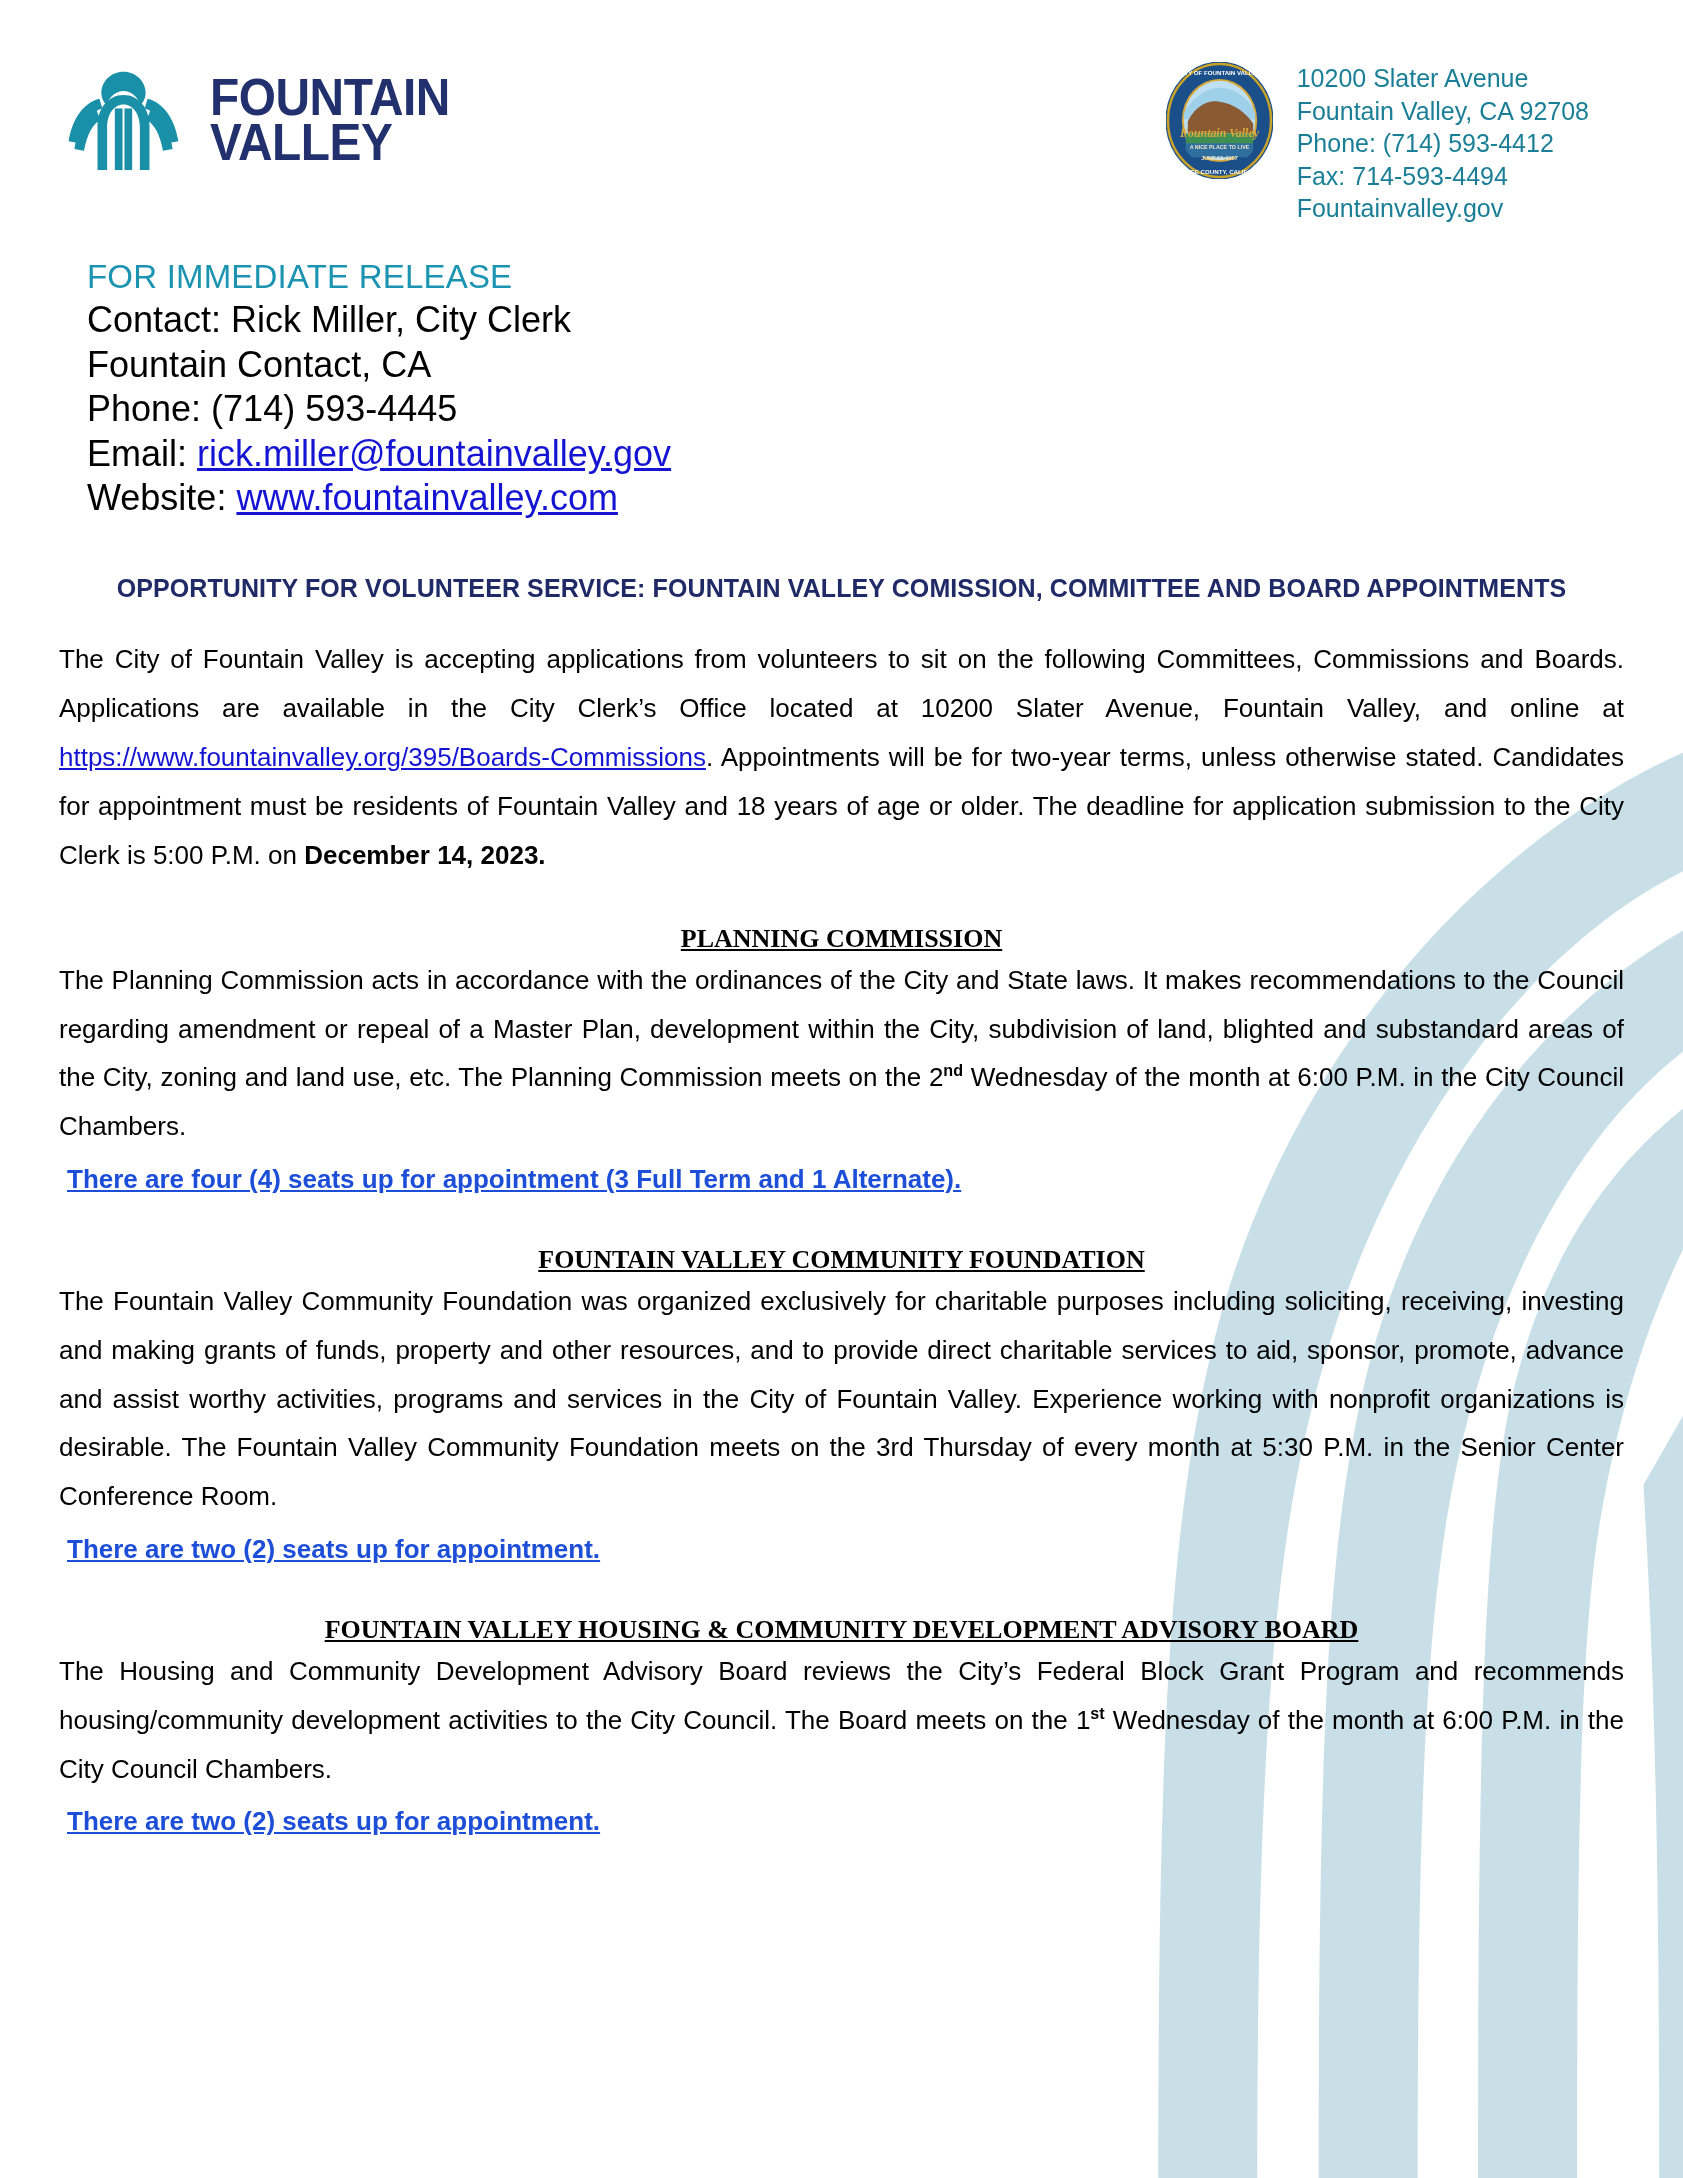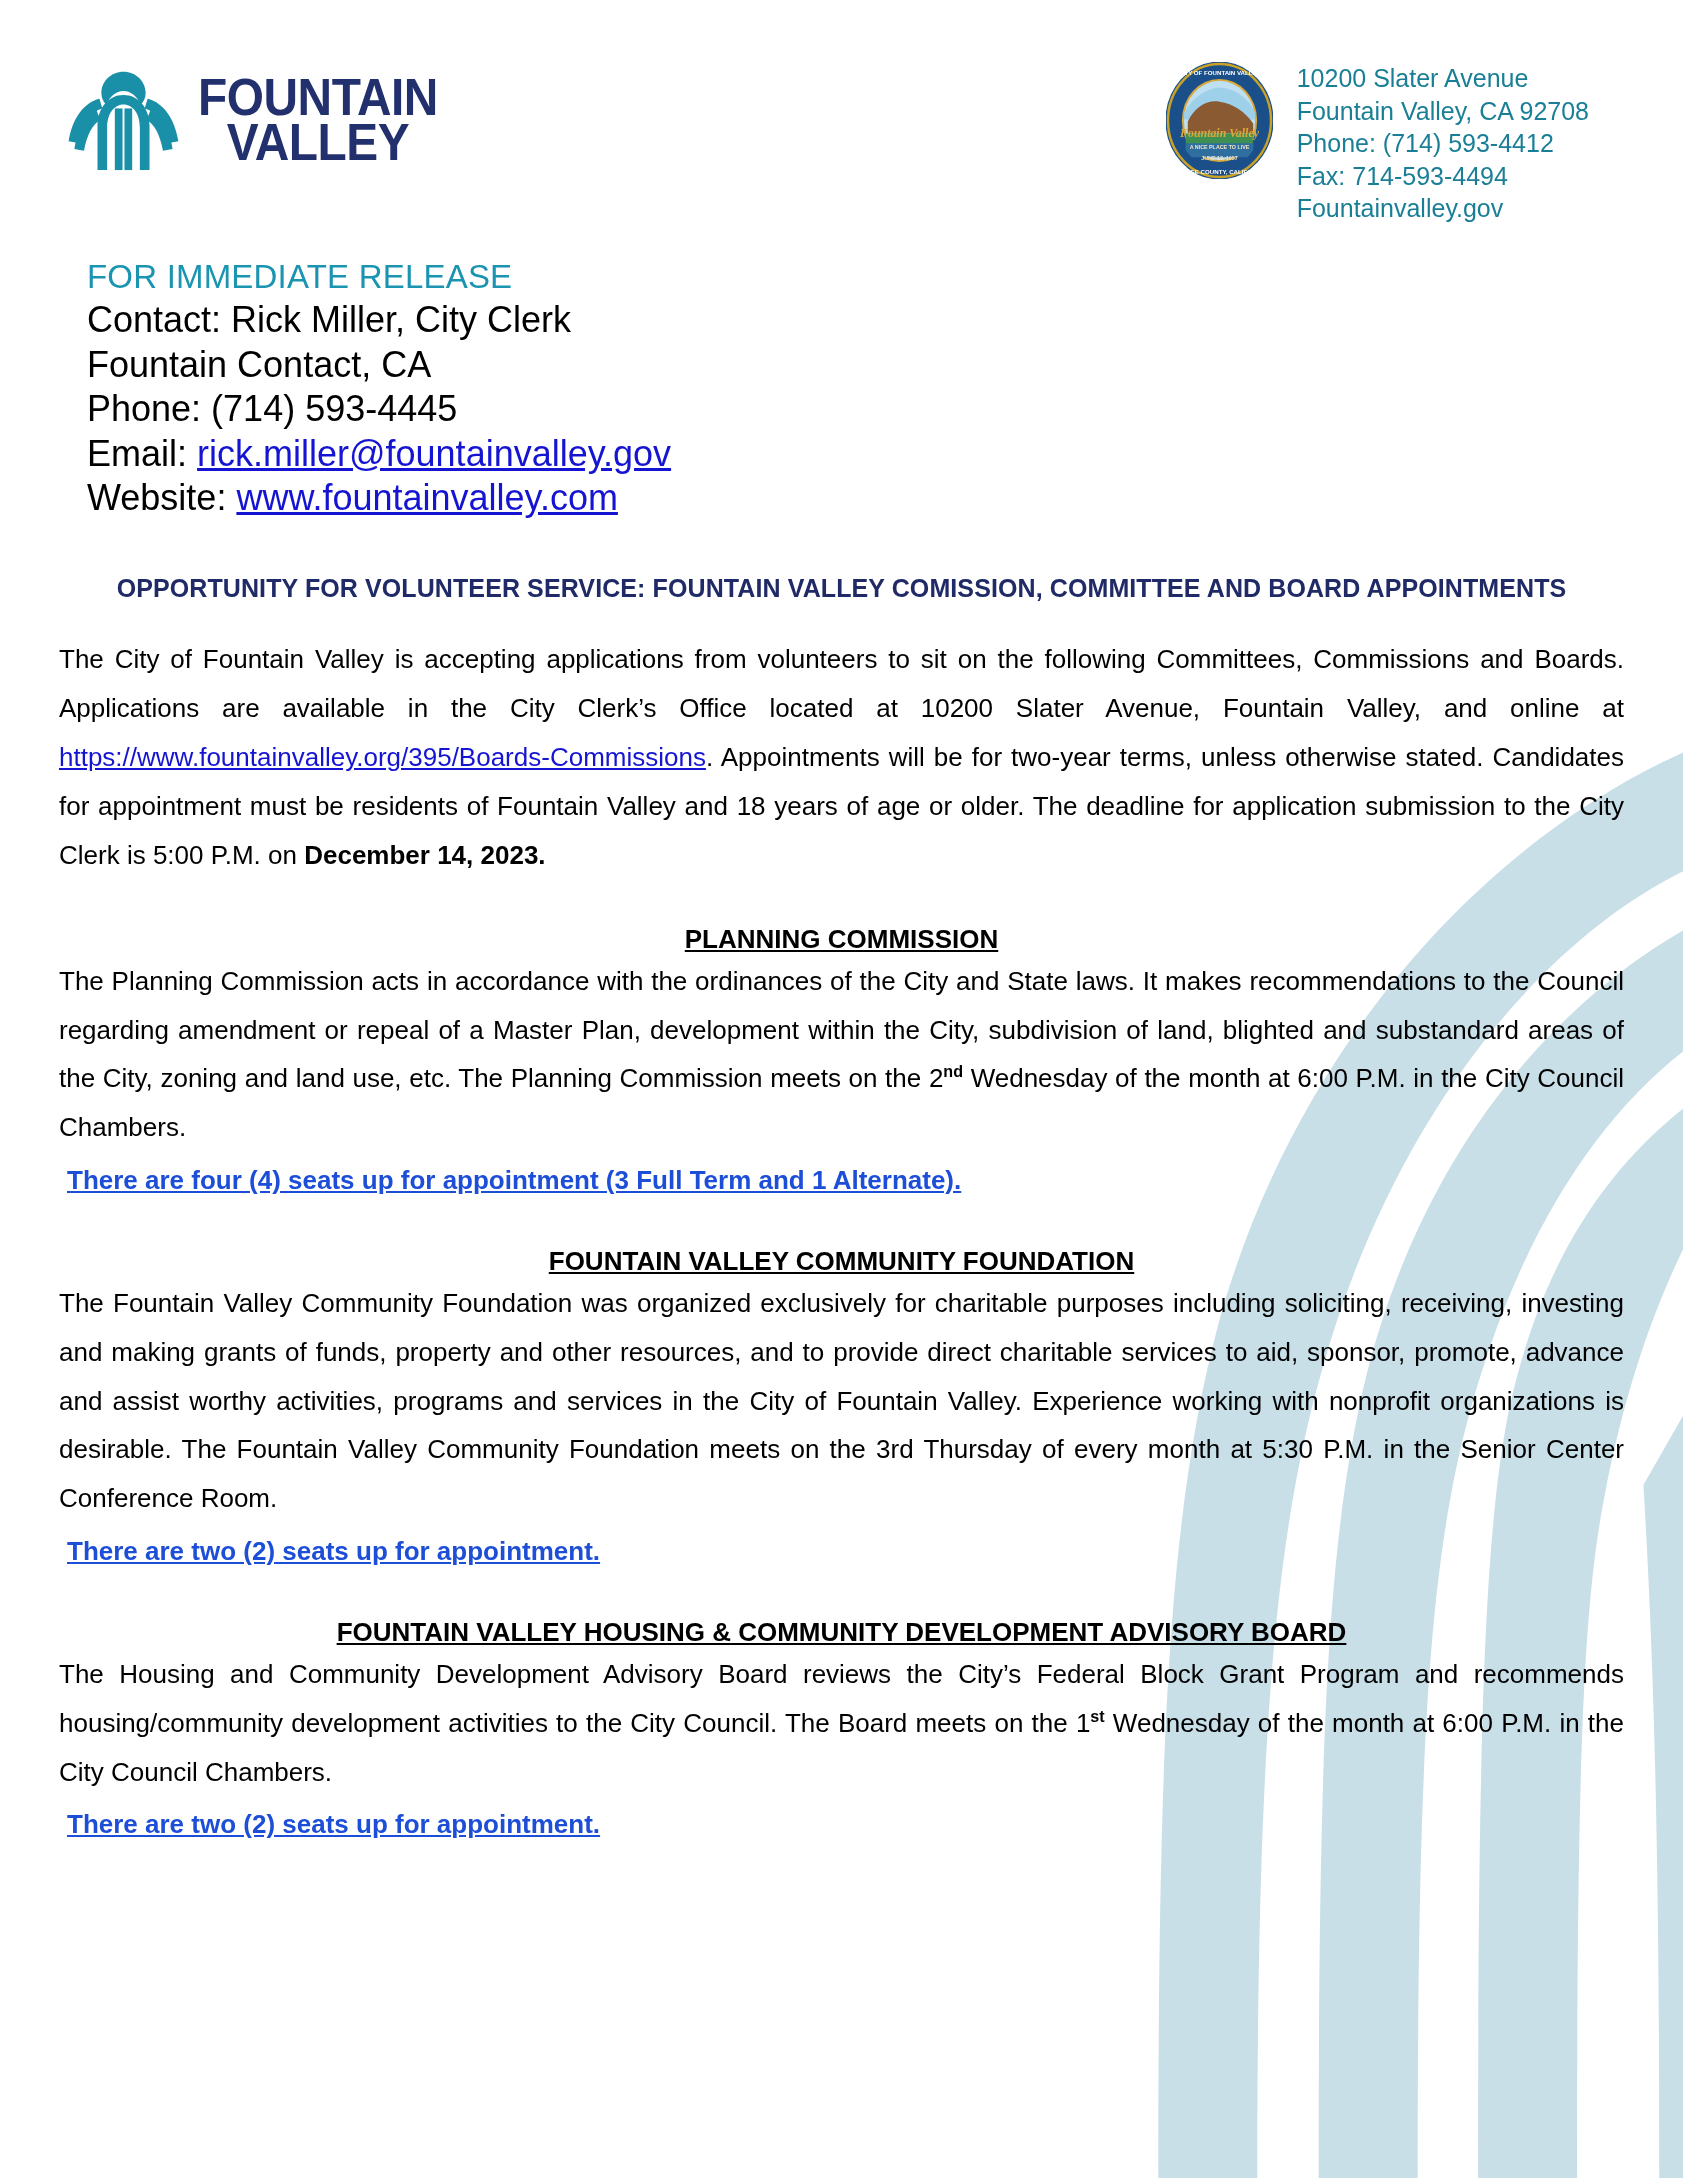--- a/index.html
+++ b/index.html
@@ -33,21 +33,21 @@
     padding: 54px 59px 0 59px;
   }
 
   
   .header {
     display: flex;
     align-items: flex-start;
     justify-content: space-between;
     height: 183px;
   }
-  .logo-block { display: flex; align-items: center; gap: 10px; padding-left: 0px; padding-top: 14px; text-align: center; }
+  .logo-block { display: flex; align-items: center; gap: 22px; padding-left: 0px; padding-top: 14px; }
   .logo-mark { width: 129px; height: 104px; display:block; }
   .logo-words {
     font-family: "Liberation Sans", sans-serif;
     font-weight: bold;
     color: #22306e;
     font-size: 52px;
     line-height: 0.86;
     letter-spacing: -0.5px;
     transform: scaleX(0.92);
     transform-origin: left center;
@@ -103,20 +103,21 @@
     color: #000;
   }
   .body-p.tight { margin-top: 0; }
   .section-h {
     font-size: 26px;
     font-weight: bold;
     text-align: center;
     text-decoration: underline;
     margin: 44px 0 2px 0;
     color: #000;
+    font-family: Liberation Serif, serif;
   }
   .seats {
     font-size: 26px;
     font-weight: bold;
     text-decoration: underline;
     margin: 8px;
     line-height: 1.6;
     color: #1d4ed8;
   }
   b.strong { font-weight: bold; }

